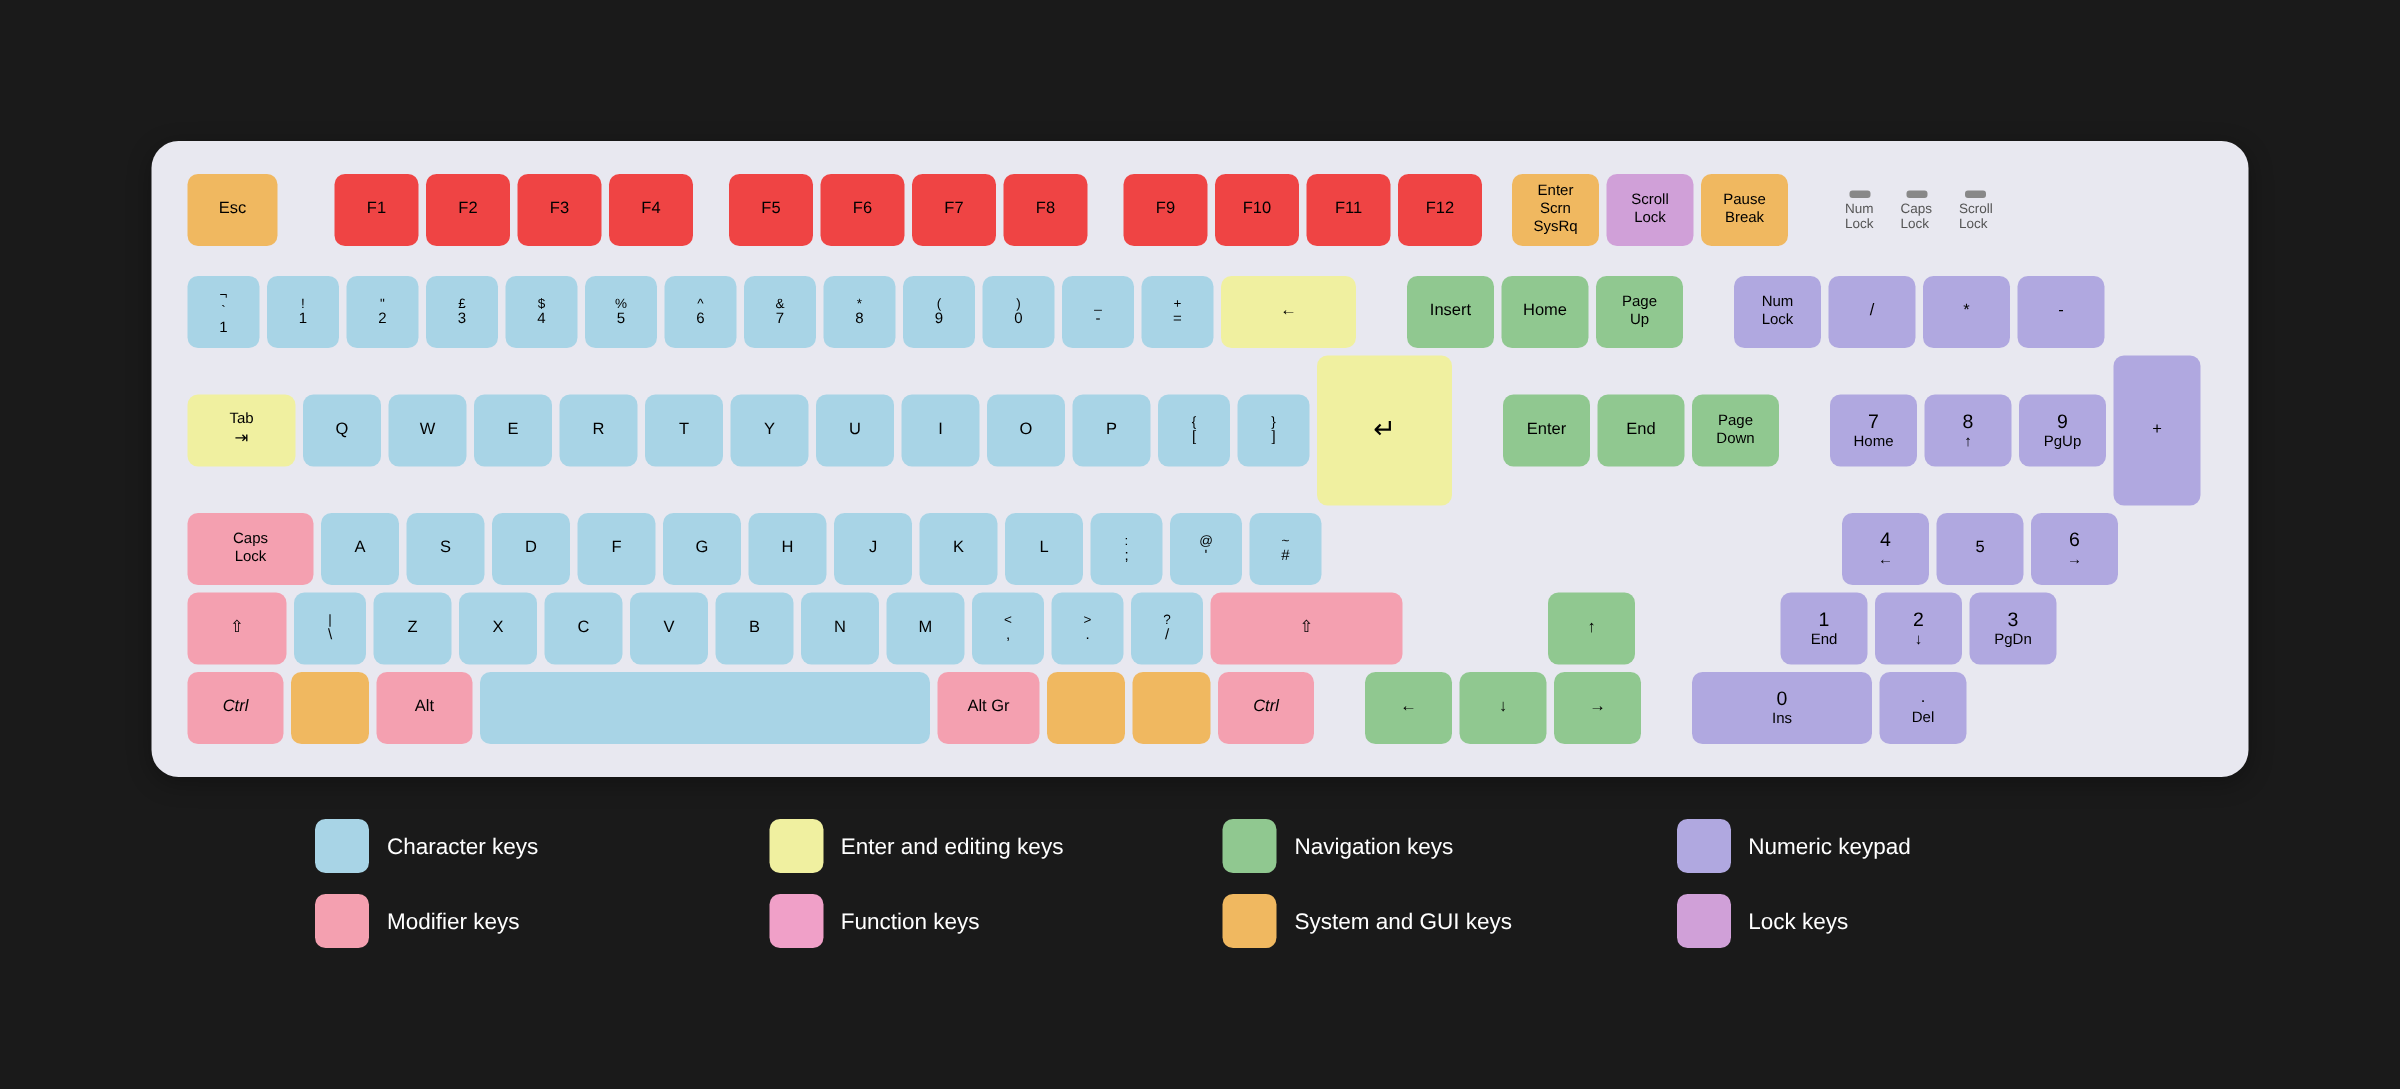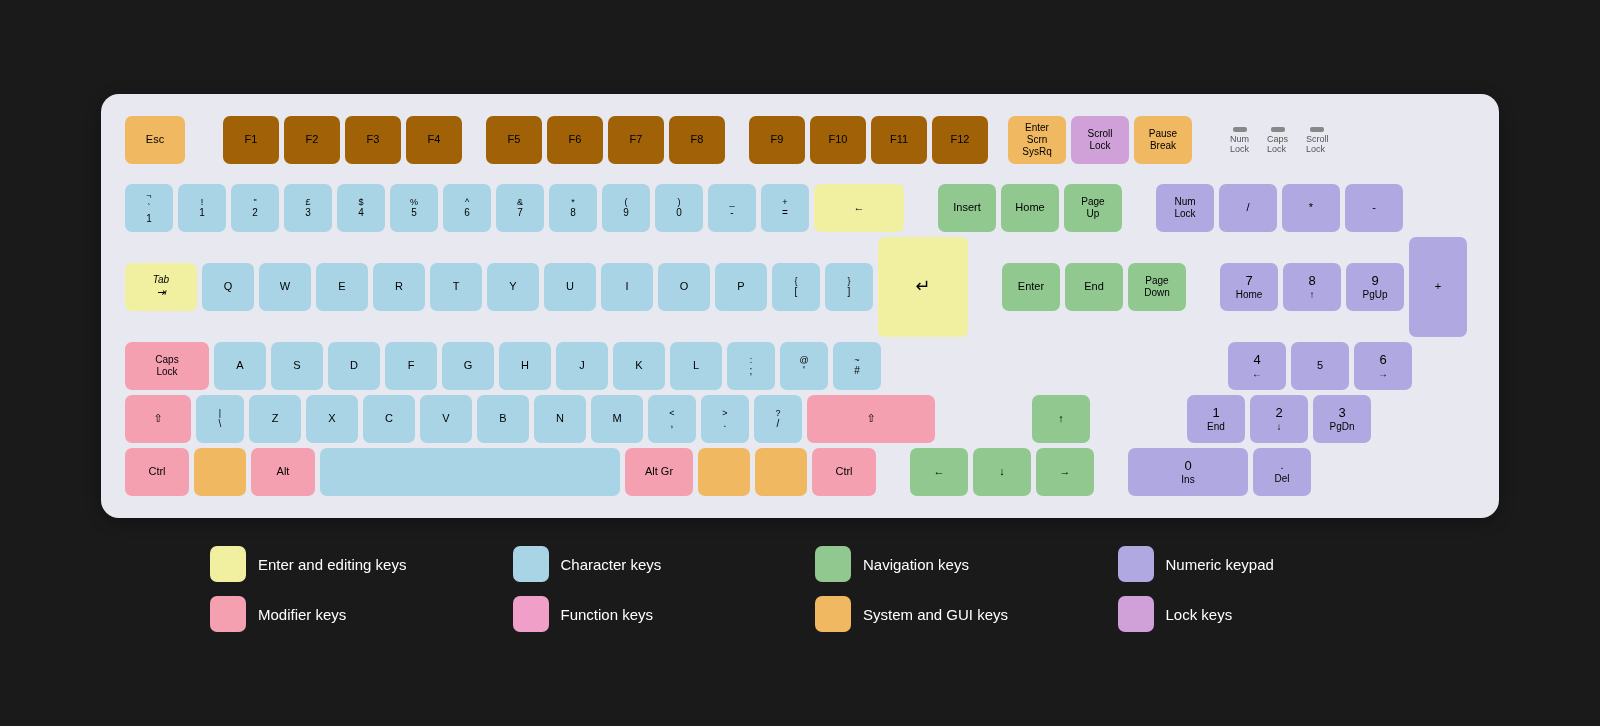--- a/index.html
+++ b/index.html
@@ -45,21 +45,21 @@
       padding: 4px 3px;
       cursor: pointer;
       user-select: none;
       border: none;
       position: relative;
     }
     .key-char { background: #a8d4e6; }
     .key-modifier { background: #f4a0b0; }
     .key-editing { background: #f0f0a0; }
     .key-nav { background: #90c890; }
-    .key-function { background: #a16207; }
+    .key-function { background: #ef4444; }
     .key-system { background: #f0b860; }
     .key-numpad { background: #b0a8e0; }
     .key-lock { background: #d0a0d8; }
     .key-gap { background: transparent; min-width: 20px; min-height: 48px; }
     
     .indicator-row {
       display: flex;
       align-items: center;
       gap: 18px;
       margin-left: 4px;
@@ -112,21 +112,21 @@
     
     .enter-tall {
       min-width: 90px;
       min-height: 100px;
       display: flex;
       align-items: center;
       justify-content: center;
       font-size: 18px;
     }
     .caps-lock-key { min-width: 80px; }
-    .ctrl-key { min-width: 64px; }
+    .ctrl-key { min-width: 64px; font-style: italic; }
     .alt-key { min-width: 64px; }
     .win-key { min-width: 52px; }
     .space-key { min-width: 300px; }
   </style>
 </head>
 <body>
 
 <div class="keyboard-container">
   <div class="keyboard-rows">
 
@@ -254,21 +254,21 @@
       <div class="key key-numpad" style="min-width:58px;font-size:10px;">
           <div>Num</div>
           <div>Lock</div>
         </div>
       <div class="key key-numpad" style="min-width:58px;">/</div>
       <div class="key key-numpad" style="min-width:58px;">*</div>
       <div class="key key-numpad" style="min-width:58px;">-</div>
     </div>
 
     <div class="kb-row">
-      <div class="key key-editing" style="min-width:72px;font-size:10px;font-style:italic;">
+      <div class="key key-editing" style="min-width:72px;font-size:10px;">
           <div>Tab</div>
           <div style="font-size:11px;">⇥</div>
         </div>
       <div class="key key-char" style="min-width:52px;">Q</div>
       <div class="key key-char" style="min-width:52px;">W</div>
       <div class="key key-char" style="min-width:52px;">E</div>
       <div class="key key-char" style="min-width:52px;">R</div>
       <div class="key key-char" style="min-width:52px;">T</div>
       <div class="key key-char" style="min-width:52px;">Y</div>
       <div class="key key-char" style="min-width:52px;">U</div>
@@ -432,28 +432,28 @@
         </div>
 
       <div style="min-width:58px;background:transparent;"></div>
     </div>
 
   </div>
 </div>
 
 <div class="legend" style="max-width:1200px;width:100%;margin-top:28px;">
   <div class="legend-item">
+    <div class="legend-swatch" style="background:#a8d4e6;"></div>
+    <span>Character keys</span>
+  </div>
+  <div class="legend-item">
     <div class="legend-swatch" style="background:#f0f0a0;"></div>
     <span>Enter and editing keys</span>
   </div>
   <div class="legend-item">
-    <div class="legend-swatch" style="background:#a8d4e6;"></div>
-    <span>Character keys</span>
-  </div>
-  <div class="legend-item">
     <div class="legend-swatch" style="background:#90c890;"></div>
     <span>Navigation keys</span>
   </div>
   <div class="legend-item">
     <div class="legend-swatch" style="background:#b0a8e0;"></div>
     <span>Numeric keypad</span>
   </div>
   <div class="legend-item">
     <div class="legend-swatch" style="background:#f4a0b0;"></div>
     <span>Modifier keys</span>

